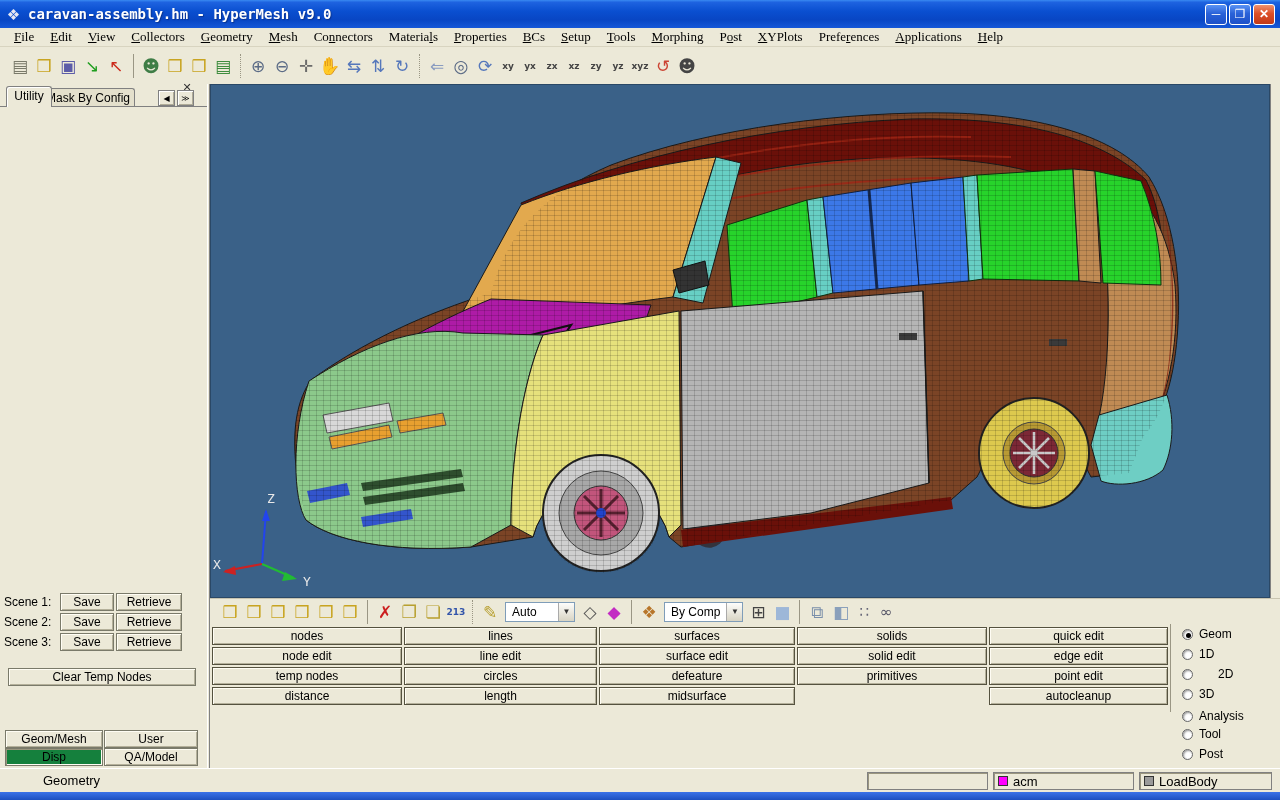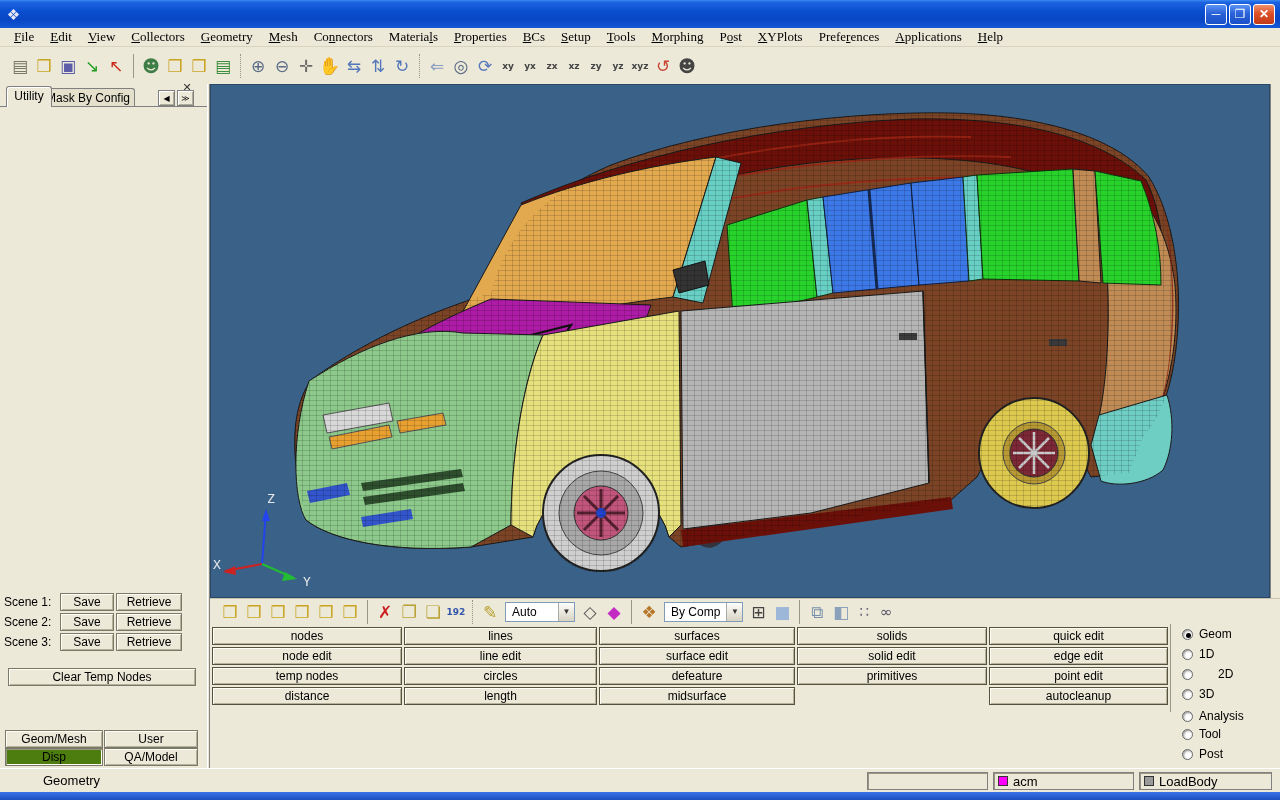--- a/index.html
+++ b/index.html
@@ -47,21 +47,21 @@
   #tabs-underline { position:absolute; left:0; top:22px; width:207px; height:1px; background:#808080; }
   .panel-x { position:absolute; left:181px; top:-3px; width:12px; height:12px; font-size:11px; line-height:12px;
     color:#333; text-align:center; }
   .tab-arrow { position:absolute; top:6px; width:17px; height:16px; border:1px solid #808080; background:#ece9d8;
     box-shadow:inset 1px 1px 0 #fff, inset -1px -1px 0 #b0ac98; font-size:8px; text-align:center; line-height:15px; color:#000; }
 
   .scene-row { position:absolute; left:4px; height:18px; display:flex; align-items:center; }
   .scene-label { width:56px; font-size:12px; color:#000; }
   .pbtn { border:1px solid #7a7a6a; background:#ece9d8; font-size:12px; color:#000; text-align:center;
     box-shadow:inset 1px 1px 0 #fffdf4, inset -1px -1px 0 #b4b09a; height:18px; line-height:16px; }
-  .pbtn.sunken { box-shadow:inset 1px 1px 0 #9a967f, inset -1px -1px 0 #fffdf4; background:#4d7c0f; }
+  .pbtn.sunken { box-shadow:inset 1px 1px 0 #9a967f, inset -1px -1px 0 #fffdf4; background:#15803d; }
 
   
   #viewport { position:absolute; left:210px; top:84px; width:1060px; height:514px; background:#3a6188;
     border:1px solid #2a4866; overflow:hidden; }
   #rightstrip { position:absolute; left:1270px; top:84px; width:10px; height:708px; background:#ece9d8;
     border-left:1px solid #808080; }
 
   
   #panelgrid { position:absolute; left:210px; top:624px; width:1070px; height:144px; background:#ece9d8; }
   .gbtn { position:absolute; height:18px; border:1px solid #55523f; background:#ece9d8; font-size:12px; color:#000;
@@ -84,20 +84,21 @@
   #bottomstrip { position:absolute; left:0; top:792px; width:1280px; height:8px;
     background:linear-gradient(180deg,#3a72e8,#1c4fc0); }
 
   svg text { font-family:"DejaVu Sans Mono", monospace; }
 </style>
 </head>
 <body>
 
 <div id="titlebar">
   <span id="win-icon">❖</span>
+  <span id="title-text">caravan-assembly.hm - HyperMesh v9.0</span>
   <div id="win-controls">
     <div class="wbtn">─</div>
     <div class="wbtn">❐</div>
     <div class="wbtn close">✕</div>
   </div>
 </div>
 
 <div id="menubar">
   <span class="mi"><u>F</u>ile</span>
   <span class="mi"><u>E</u>dit</span>
@@ -285,21 +286,21 @@
   <span class="icon" style="color: rgb(200, 164, 33);">❒</span>
   <span class="icon" style="color: rgb(200, 164, 33);">❒</span>
   <span class="icon" style="color: rgb(200, 164, 33);">❒</span>
   <span class="icon" style="color: rgb(200, 164, 33);">❒</span>
   <span class="icon" style="color: rgb(200, 164, 33);">❒</span>
   <span class="icon" style="color: rgb(200, 164, 33);">❒</span>
   <span class="tsep"></span>
   <span class="icon" style="color: rgb(204, 31, 31);">✗</span>
   <span class="icon" style="color: rgb(184, 160, 48);">❐</span>
   <span class="icon" style="color: rgb(184, 160, 48);">❏</span>
-  <span class="icon axisview" style="color: rgb(51, 85, 170);">192</span>
+  <span class="icon axisview" style="color: rgb(51, 85, 170);">213</span>
   <span class="tsep dotted"></span>
   <span class="icon" style="color: rgb(184, 160, 48);">✎</span>
   <div class="combo">
     <span class="val">Auto</span>
     <span class="drop">▼</span>
   </div>
   <span class="icon" style="color: rgb(85, 85, 85);">◇</span>
   <span class="icon" style="color: rgb(195, 43, 195);">◆</span>
   <span class="tsep"></span>
   <span class="icon" style="color: rgb(184, 118, 42);">❖</span>

